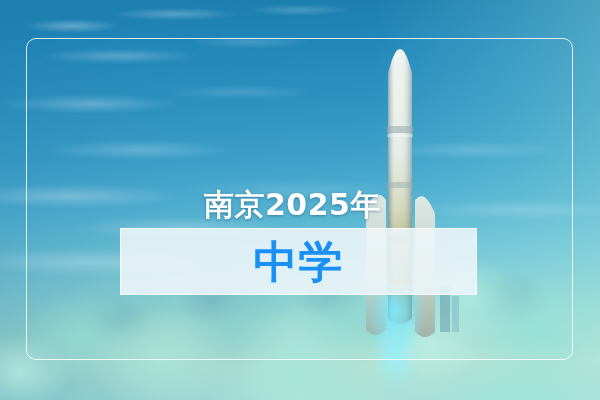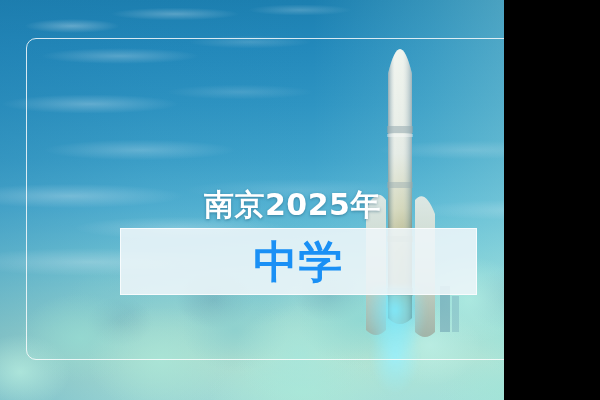--- a/index.html
+++ b/index.html
@@ -2,21 +2,21 @@
 <html><head>
 <meta charset="utf-8">
 <style>
   html, body {
     margin: 0;
     padding: 0;
     background: #000;
   }
   #stage {
     position: relative;
-    width: 504px;
+    width: 600px;
     height: 400px;
     overflow: hidden;
     font-family: "DejaVu Sans", "Liberation Sans", sans-serif;
     background: #2a93c4;
   }
 
   
   .bg-layer {
     position: absolute;
     inset: 0;

